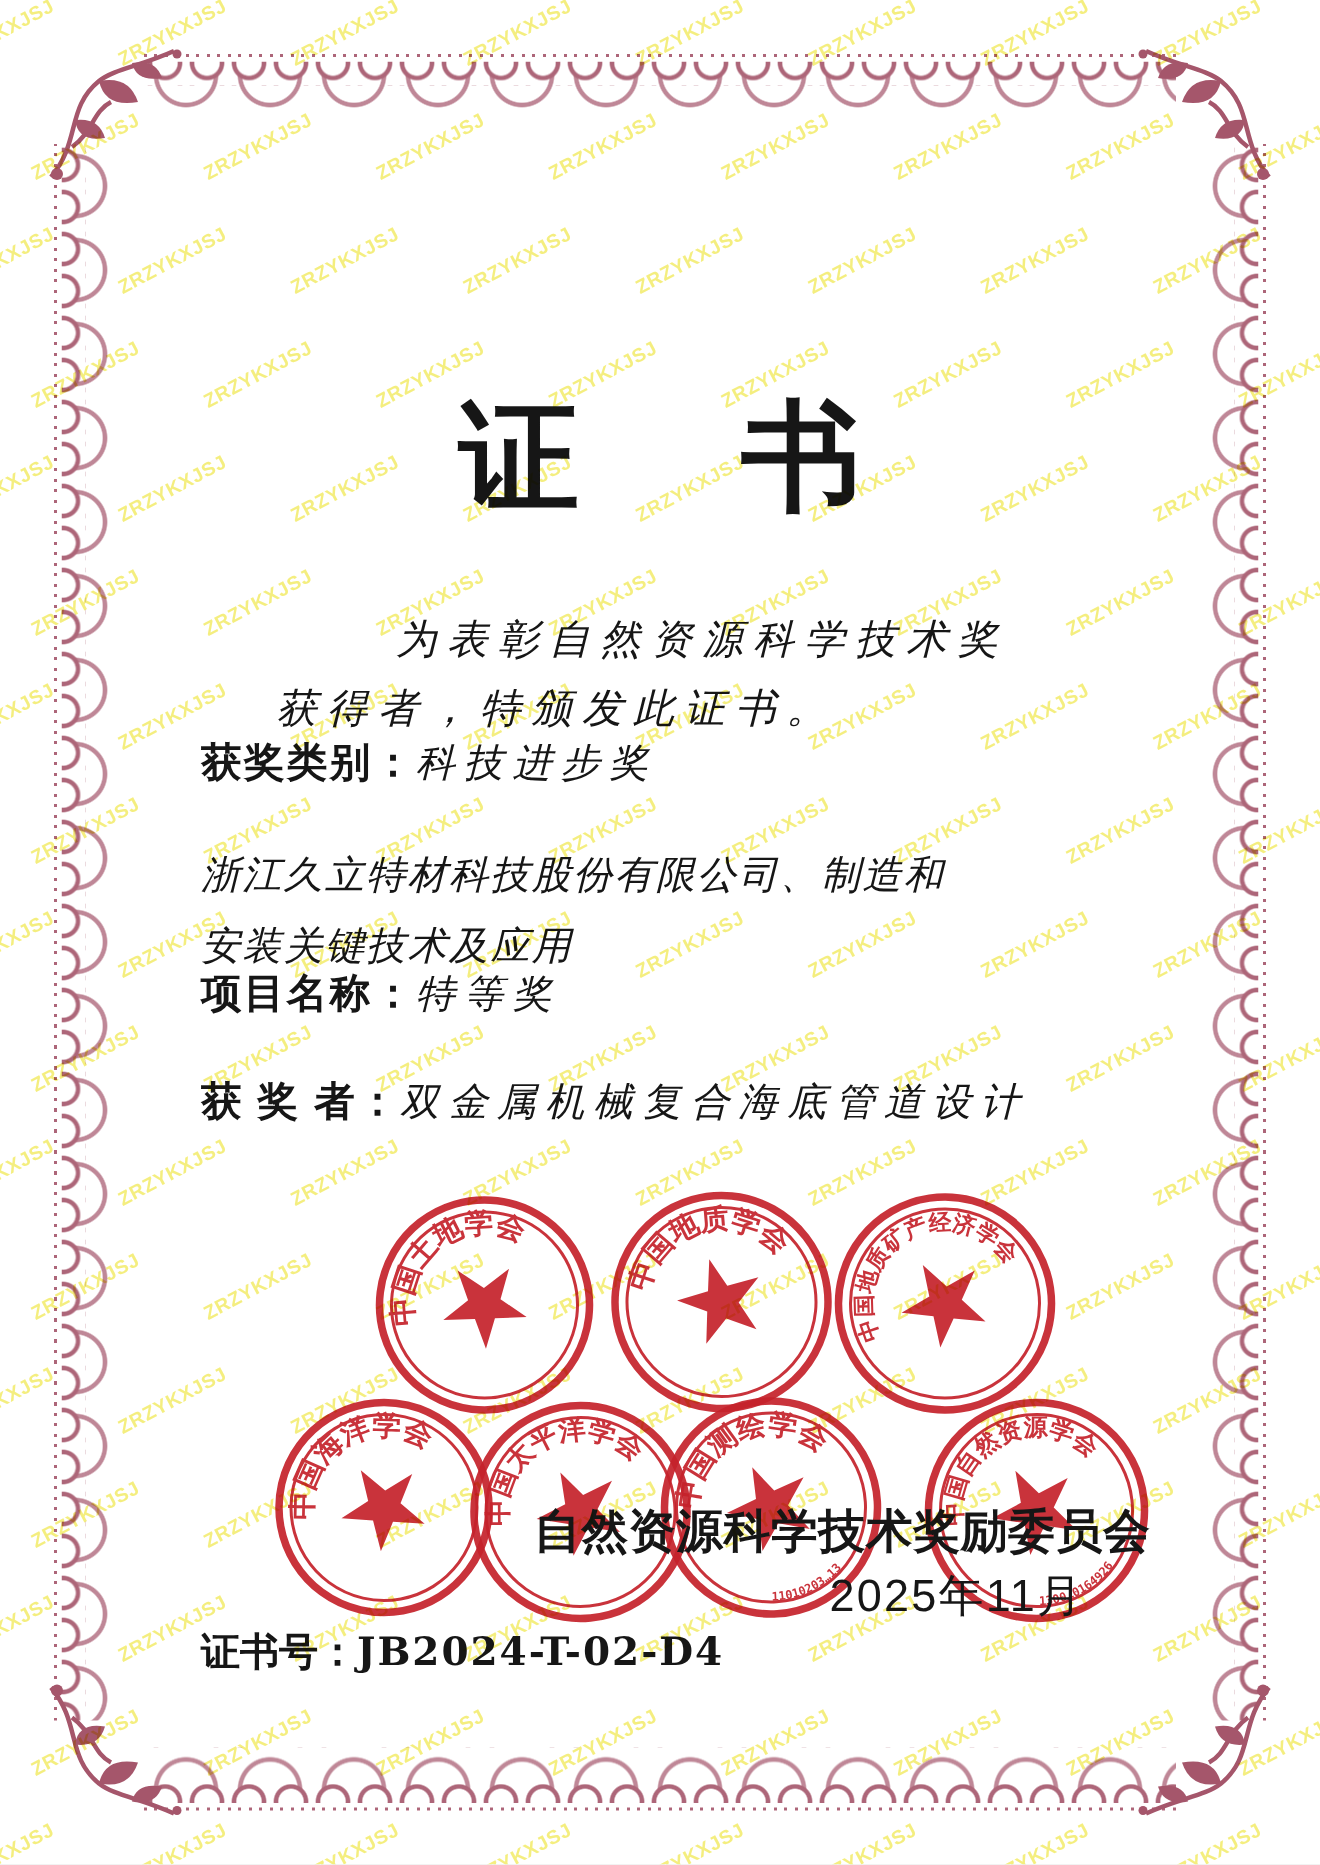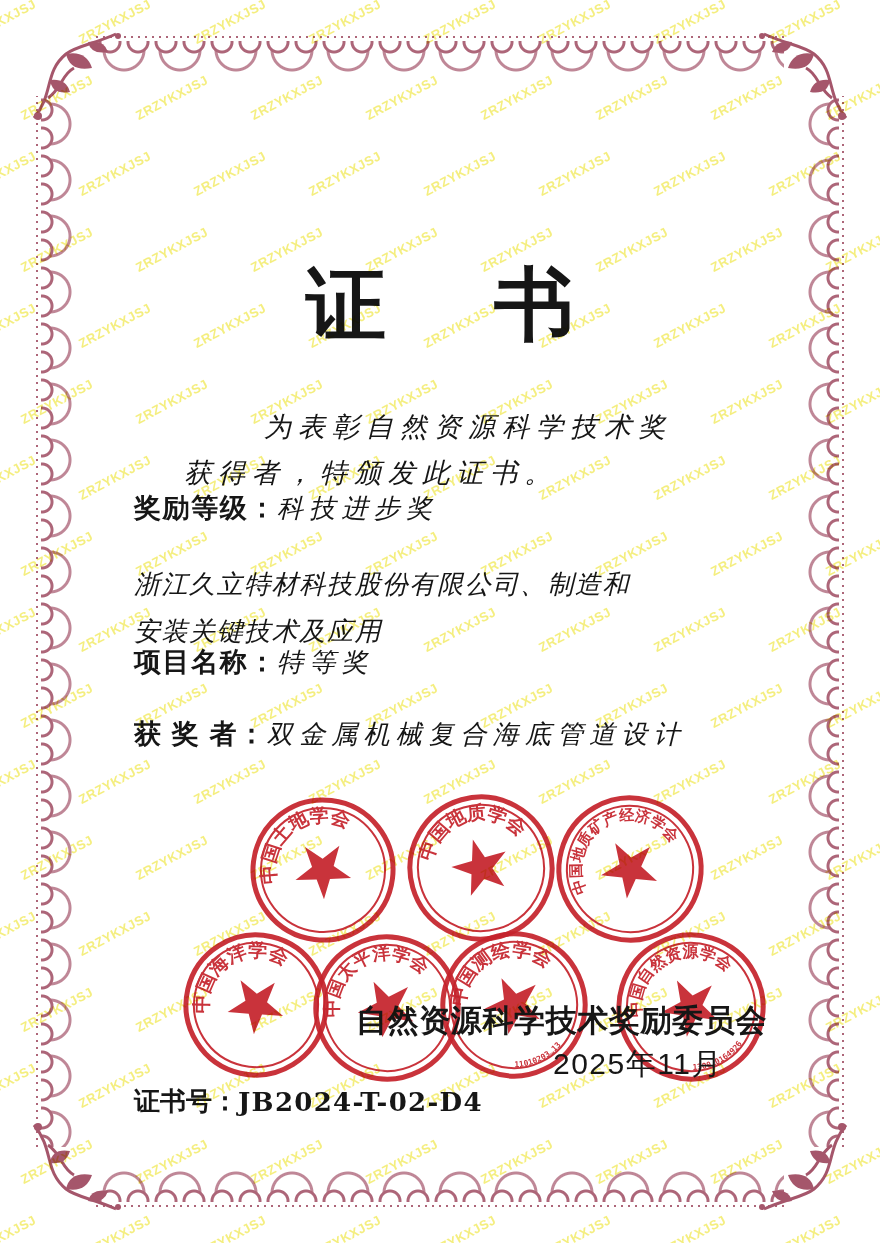--- a/index.html
+++ b/index.html
@@ -160,21 +160,21 @@
   </div>
 
   <div id="title2">证书</div>
 
   <div id="body-par" class="kai">
     <span class="indent">为表彰自然资源科学技术奖</span>
     <span>获得者，特颁发此证书。</span>
   </div>
 
   <div class="row" id="row-category">
-    <span class="label">奖励等级：</span>
+    <span class="label">获奖类别：</span>
     <span class="value kai">科技进步奖</span>
   </div>
 
   <div class="row" id="row-project">
     <span class="value kai"><span>浙江久立特材科技股份有限公司、制造和</span><br>
       <span>安装关键技术及应用</span>
     </span>
   </div>
 
   <div class="row" id="row-grade">

